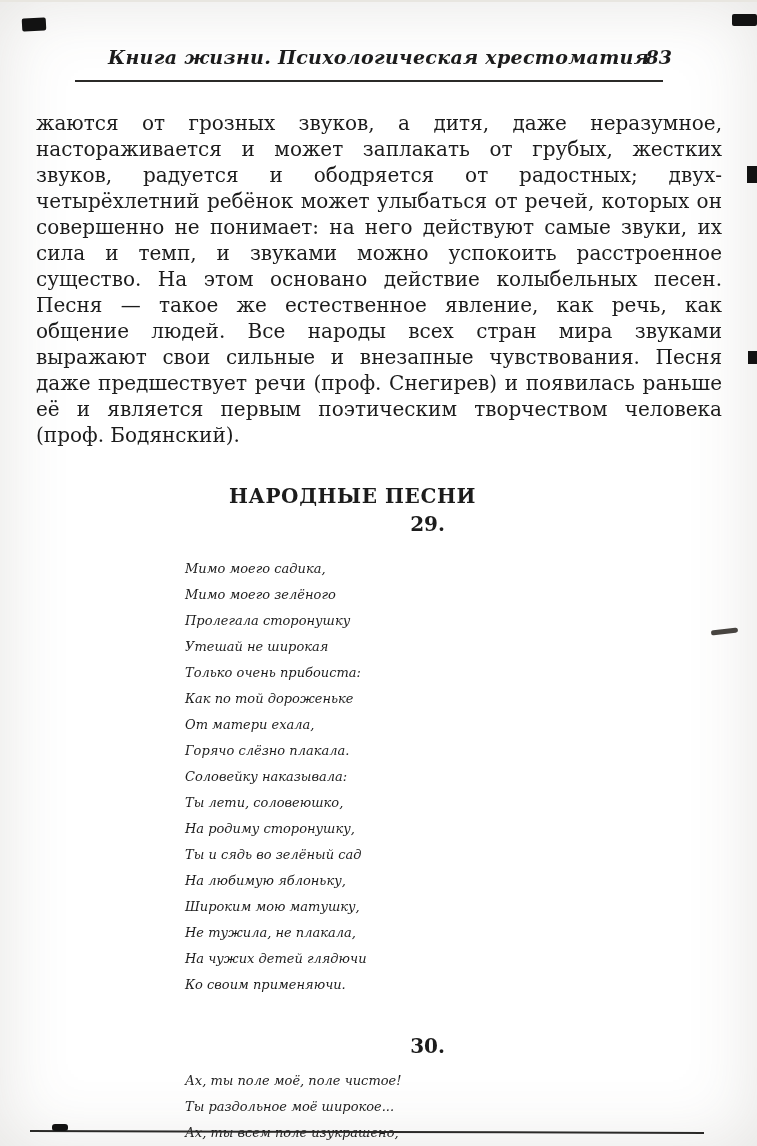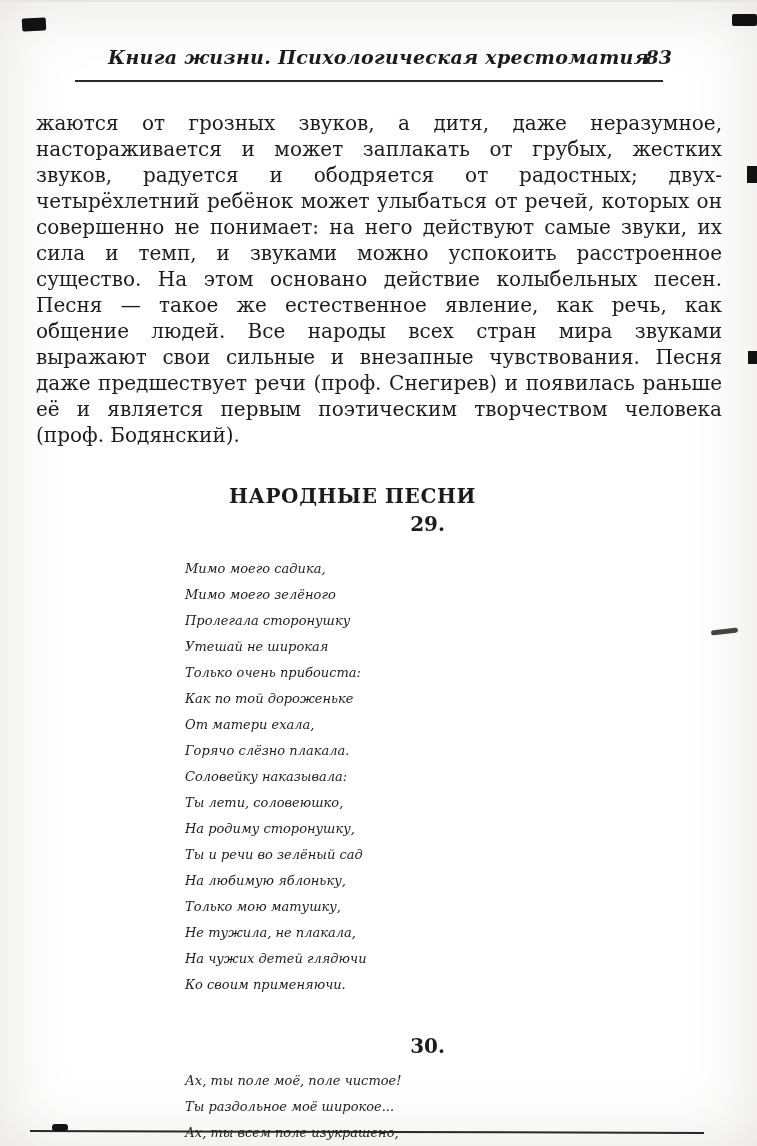--- a/index.html
+++ b/index.html
@@ -79,23 +79,23 @@
         <div class="poem-line">Мимо моего зелёного</div>
         <div class="poem-line">Пролегала сторонушку</div>
         <div class="poem-line">Утешай не широкая</div>
         <div class="poem-line">Только очень прибоиста:</div>
         <div class="poem-line">Как по той дороженьке</div>
         <div class="poem-line">От матери ехала,</div>
         <div class="poem-line">Горячо слёзно плакала.</div>
         <div class="poem-line">Соловейку наказывала:</div>
         <div class="poem-line">Ты лети, соловеюшко,</div>
         <div class="poem-line">На родиму сторонушку,</div>
-        <div class="poem-line">Ты и речи во зелёный сад</div>
+        <div class="poem-line">Ты и сядь во зелёный сад</div>
         <div class="poem-line">На любимую яблоньку,</div>
-        <div class="poem-line">Только мою матушку,</div>
+        <div class="poem-line">Широким мою матушку,</div>
         <div class="poem-line">Не тужила, не плакала,</div>
         <div class="poem-line">На чужих детей глядючи</div>
         <div class="poem-line">Ко своим применяючи.</div>
       </div>
   </div>
 
   <div class="poem poem-30">
     <div class="poem-number">30.</div>
     <div class="poem-lines">
         <div class="poem-line">Ах, ты поле моё, поле чистое!</div>

